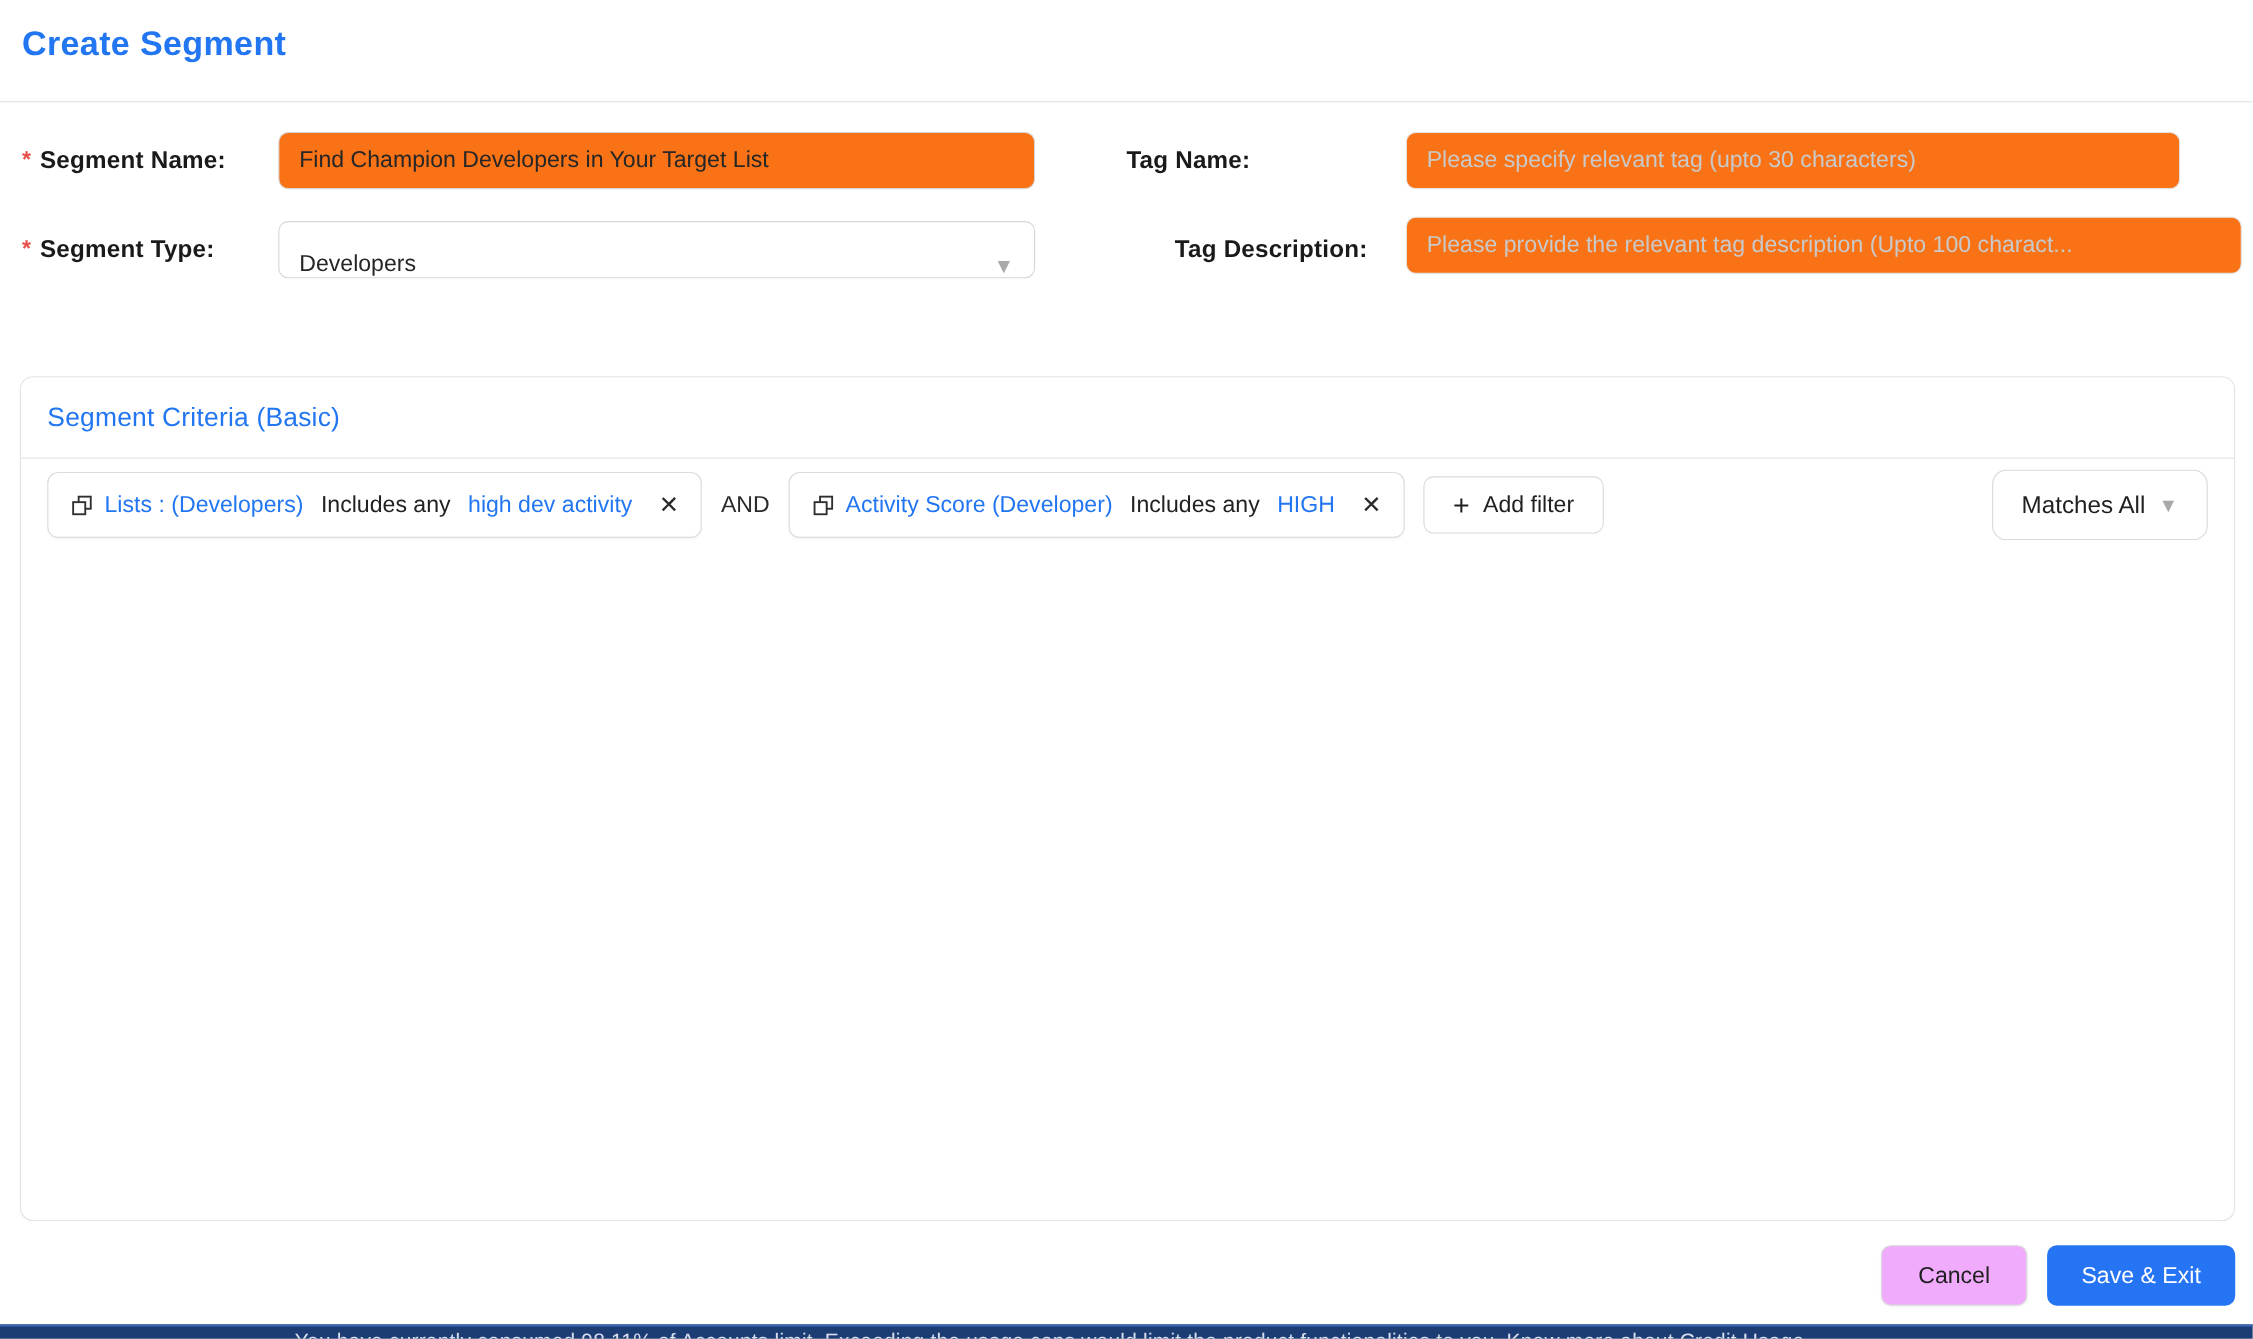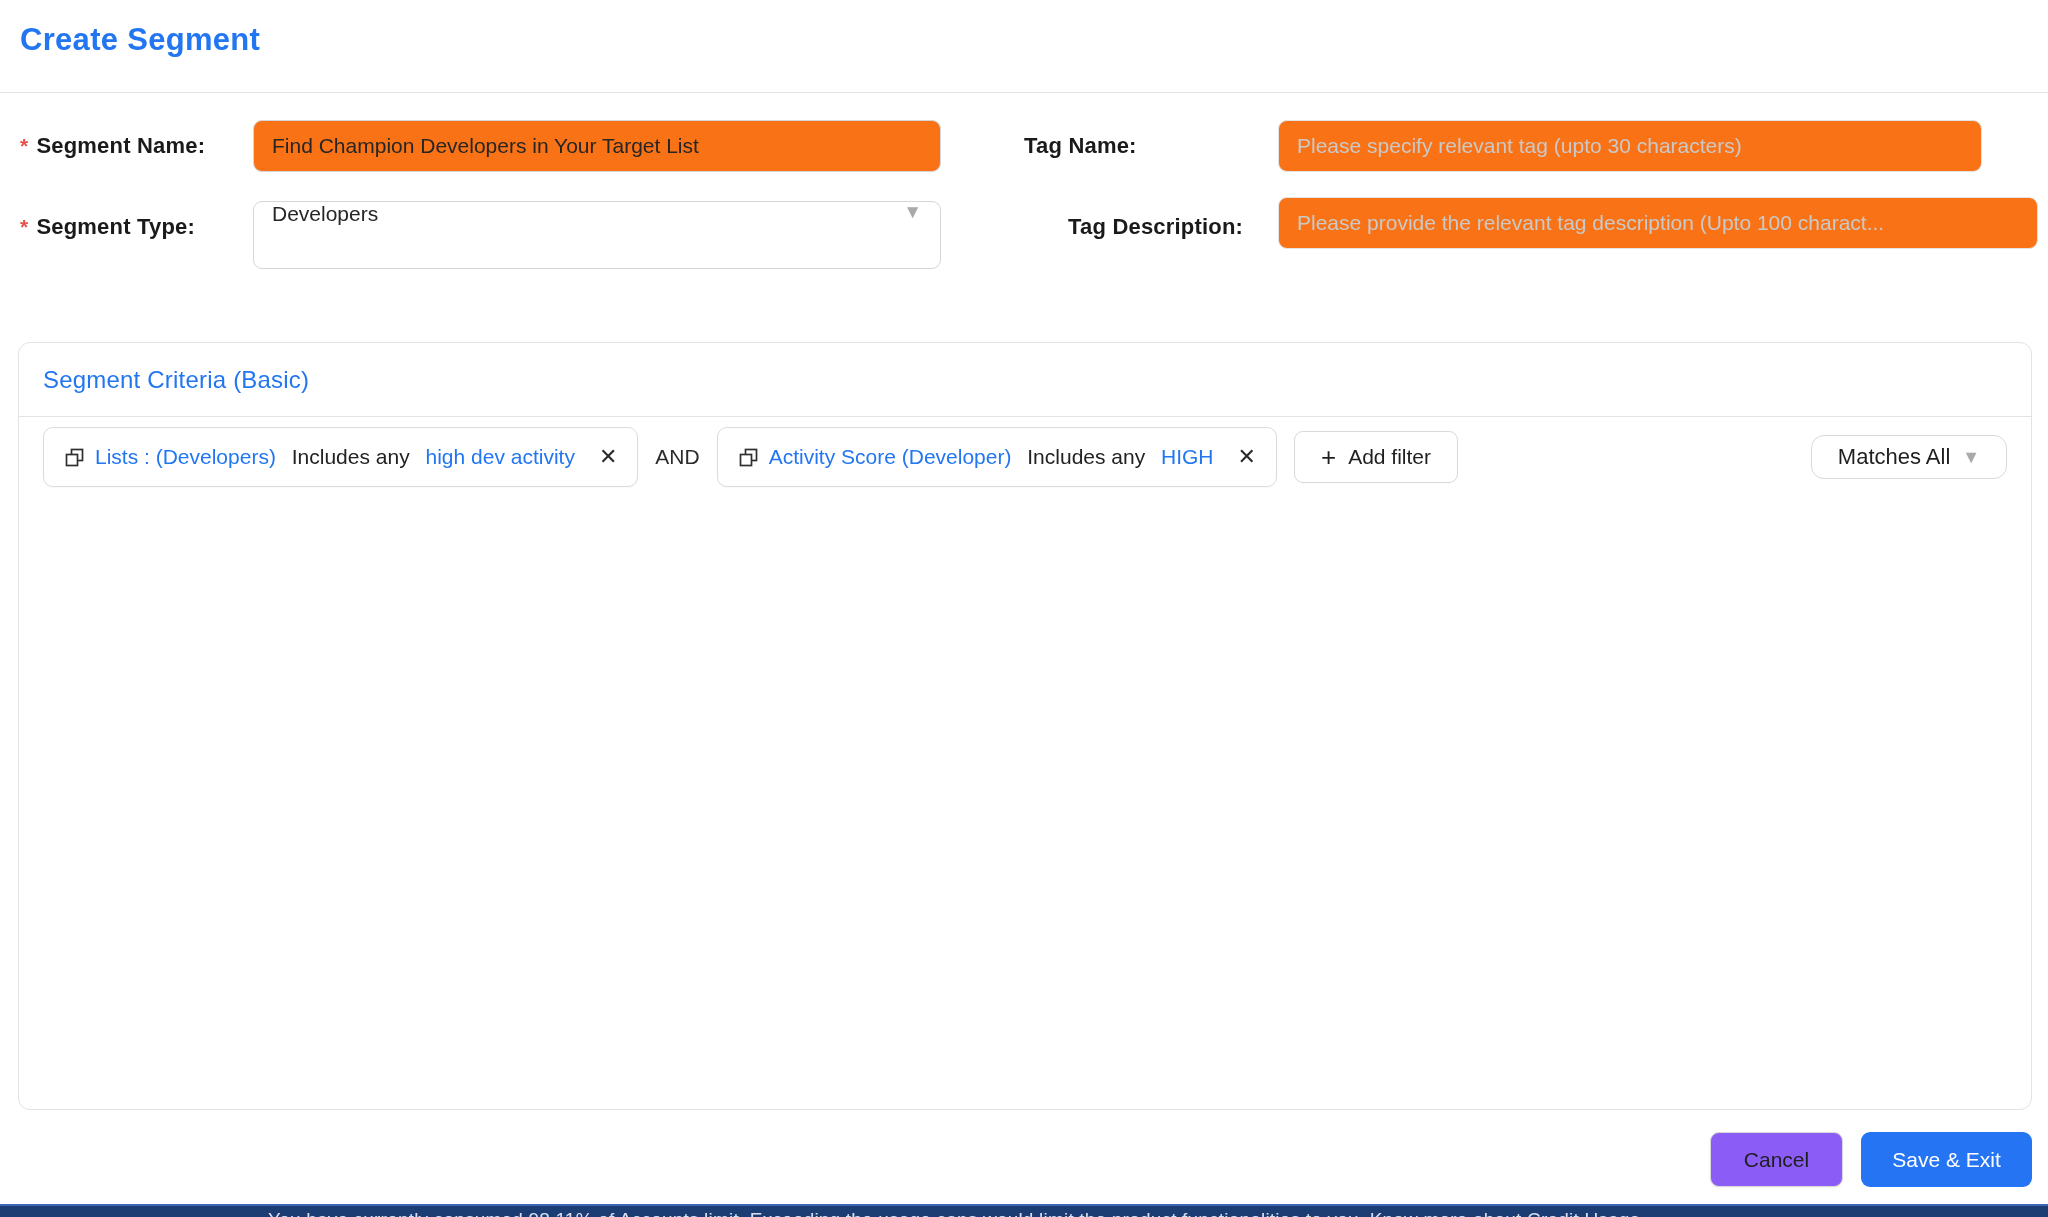--- a/index.html
+++ b/index.html
@@ -31,22 +31,22 @@
   .req-star { color: #e8504a; margin-right: 8px; font-size: 21px; font-weight: 700; }
   .text-input {
     position: absolute; height: 52px; border: 1px solid #d6d6d6; border-radius: 9px;
     background: #f97316; font-family: "Liberation Sans", sans-serif;
     font-size: 21px; color: #262626; padding: 0 18px; outline: none;
   }
   .text-input.light { border-color: #e4e4e4; }
   .text-input::placeholder { color: #c9c9c9; opacity: 1; }
 
   .select-box {
-    position: absolute; height: 68px; border: 1px solid #d6d6d6; border-radius: 9px;
-    background: #fff; display: flex; align-items: flex-start;
+    position: absolute; height: 52px; border: 1px solid #d6d6d6; border-radius: 9px;
+    background: #fff; display: flex; align-items: flex-end;
     font-size: 21px; color: #262626; padding: 0 18px; cursor: pointer; gap: 36px;
   }
   .select-caret { margin-left: auto; color: #a9a9a9; font-size: 19px; line-height: 1; }
 
   #seg-name-label   { left: 20px;  top: 120px; }
   #seg-name-input   { left: 253px; top: 120px; width: 688px; }
   #seg-type-label   { left: 20px;  top: 201px; }
   #seg-type-select  { left: 253px; top: 201px; width: 688px; }
   #tag-name-label   { left: 1024px; top: 120px; }
   #tag-name-input   { left: 1278px; top: 120px; width: 704px; }
@@ -83,31 +83,31 @@
   .connector-text { font-size: 21px; color: #2b2b2b; font-weight: 500; }
 
   .add-filter-btn {
     height: 52px; display: flex; align-items: center; gap: 12px;
     border: 1px solid #d9d9d9; border-radius: 9px; background: #fff;
     padding: 0 26px; font-size: 21px; color: #1f1f1f; cursor: pointer;
   }
   .plus-glyph { font-size: 26px; font-weight: 400; color: #1f1f1f; line-height: 1; }
 
   .match-mode {
-    margin-left: auto; height: 44px; width: 196px;
+    margin-left: auto; height: 64px; width: 196px;
     border: 1px solid #d9d9d9; border-radius: 13px; background: #fff;
     display: flex; align-items: center; justify-content: center; gap: 12px;
     font-size: 22px; color: #1f1f1f; cursor: pointer;
   }
   .match-caret { color: #a9a9a9; font-size: 18px; line-height: 1; }
 
   
   .cancel-btn {
     position: absolute; left: 1710px; top: 1132px; width: 133px; height: 55px;
-    background: #8b5cf6; border: 1px solid #d9d9d9; border-radius: 9px;
+    background: #f0abfc; border: 1px solid #d9d9d9; border-radius: 9px;
     font-family: "Liberation Sans", sans-serif; font-size: 21px; color: #1f1f1f;
     cursor: pointer; box-shadow: 0 1px 3px rgba(0,0,0,0.05);
   }
   .save-btn {
     position: absolute; left: 1861px; top: 1132px; width: 171px; height: 55px;
     background: #2574f4; border: none; border-radius: 9px;
     font-family: "Liberation Sans", sans-serif; font-size: 21px; color: #ffffff;
     cursor: pointer;
   }
 

